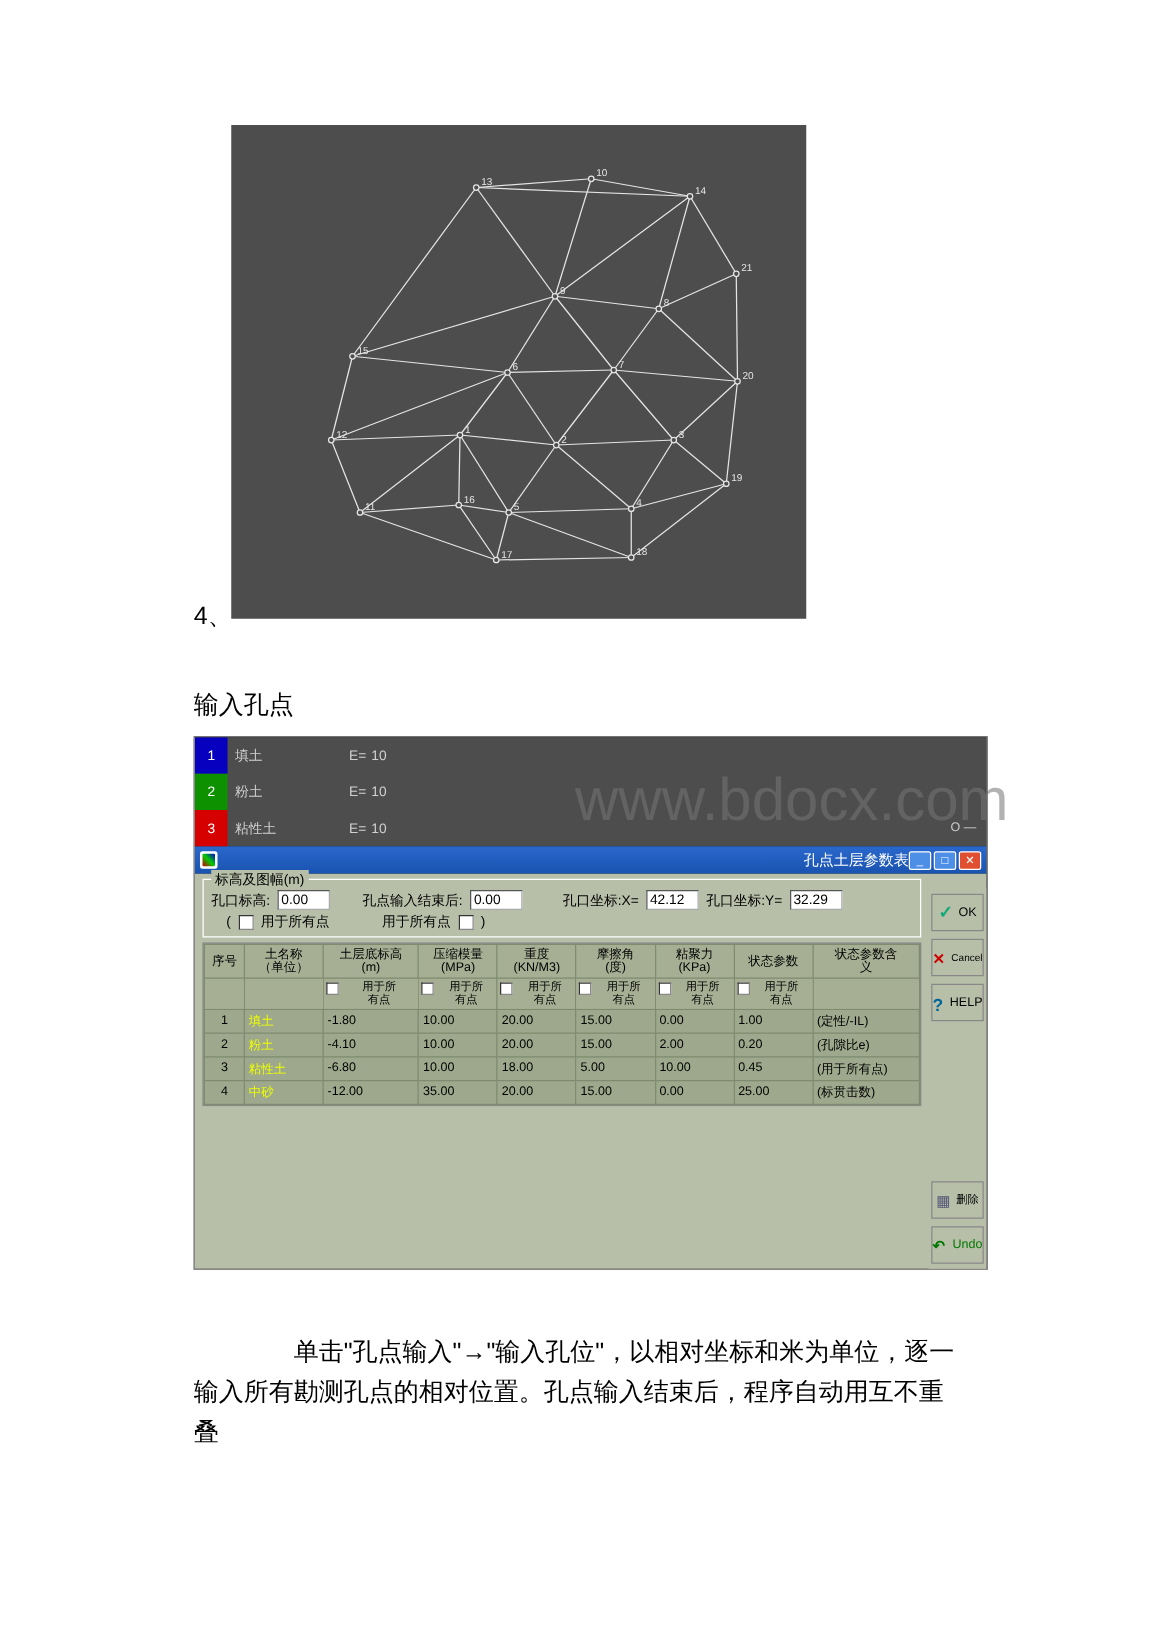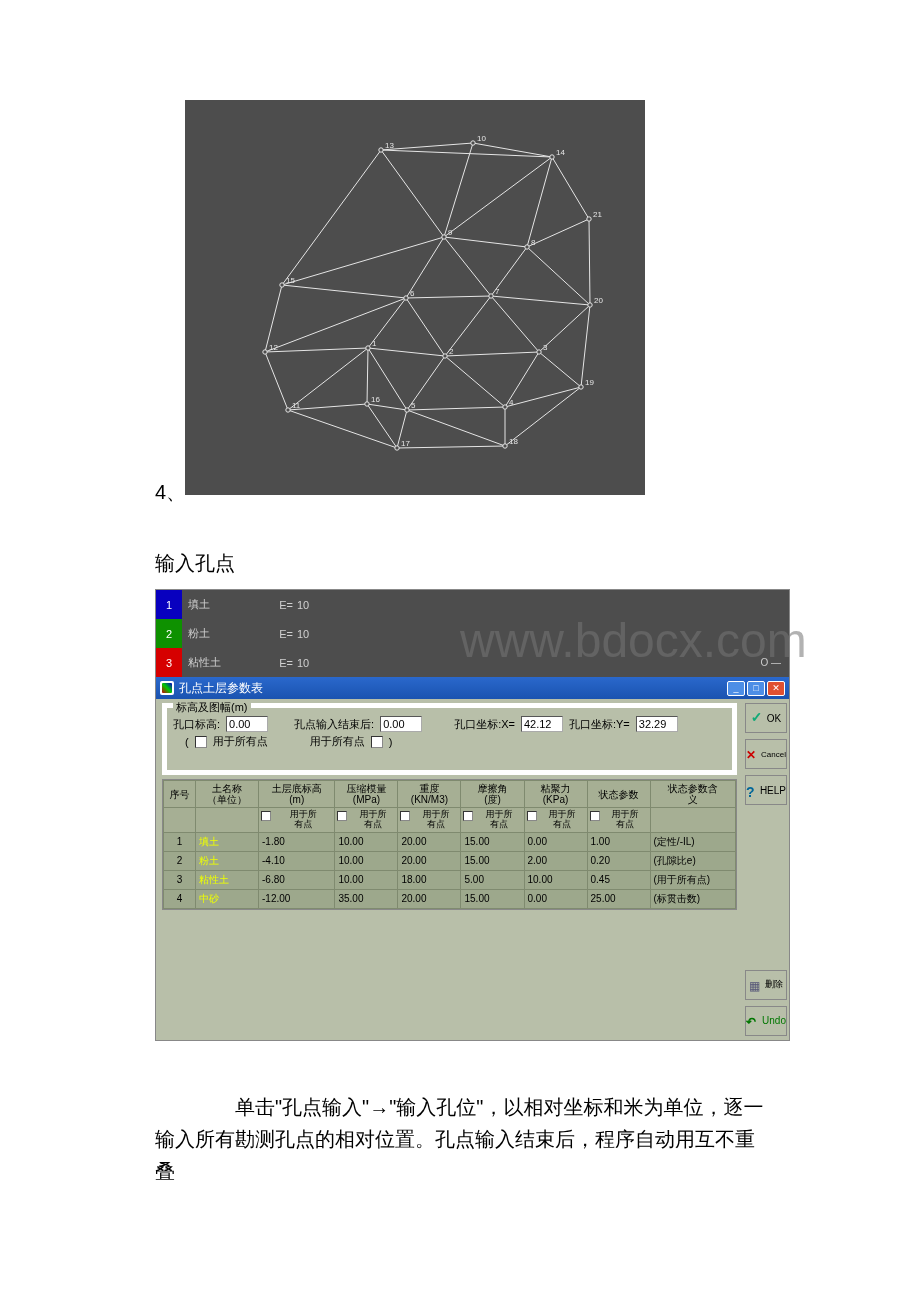--- a/index.html
+++ b/index.html
@@ -24,35 +24,35 @@
   .legend-name { width: 70px; padding-left: 6px; color: #d0d0d0; }
   .legend-e { width: 45px; text-align: right; color: #d0d0d0; padding-right: 4px; }
   .legend-val { width: 40px; color: #d0d0d0; }
   .legend-rest { flex: 1; display: flex; justify-content: flex-end; align-items: center; padding-right: 8px; }
   .watermark { position: absolute; font-size: 48px; color: #757575; font-weight: 400; font-family: Arial, sans-serif; left: 460px; top: 613px; opacity: 0.55; pointer-events: none; z-index: 5; }
   .small-o { font-size: 10px; color: #ccc; }
   
   .titlebar { background: linear-gradient(to bottom, #2a68cc, #1a53b0); height: 22px; display: flex; align-items: center; padding: 0 4px; color: #fff; font-size: 12px; }
   .titlebar .tb-icon { width: 14px; height: 14px; background: #fff; margin-right: 5px; border-radius: 2px; position: relative; }
   .titlebar .tb-icon::before { content:""; position:absolute; inset:2px; background: linear-gradient(45deg,#c00,#0c0,#00c); border-radius:1px; }
-  .titlebar .tb-title { flex: 1; }
+  .titlebar .tb-title { flex: 1; text-align: right; }
   .win-btns { display: flex; gap: 2px; }
   .win-btn { width: 18px; height: 15px; border: 1px solid #fff; display: flex; align-items: center; justify-content: center; font-size: 9px; color: #fff; border-radius:2px; }
   .win-btn.min { background: #4d8ee6; }
   .win-btn.max { background: #4d8ee6; }
   .win-btn.close { background: #e05030; }
   
   .dialog-body { background: #b8bfa9; display: flex; }
   .dialog-main { flex: 1; padding: 4px 6px 10px 6px; }
-  .dialog-side { width: 46px; background: #b8bfa9; padding: 4px 2px; display: flex; flex-direction: column; gap: 6px; }
+  .dialog-side { width: 46px; background: #b8bfa9; padding: 4px 2px; display: flex; flex-direction: column; gap: 6px; margin-top: 12px; }
   .side-btn { background: #b8bfa9; border: 1px solid #888; height: 30px; display: flex; align-items: center; justify-content: center; font-size: 10px; cursor: pointer; gap: 2px; }
   .side-btn .ic { width: 14px; height: 12px; }
   .side-spacer { flex: 1; }
   
-  .fieldset { border: 5px solid #ffffff; padding: 8px 6px 21px 6px; font-size: 11px; position: relative; margin-bottom: 4px; }
+  .fieldset { border: 1px solid #ffffff; padding: 8px 6px 4px 6px; font-size: 11px; position: relative; margin-bottom: 4px; }
   .fieldset .legend { position: absolute; top: -8px; left: 6px; background: #b8bfa9; padding: 0 3px; font-size: 11px; }
   .fs-line1 { display: flex; align-items: center; gap: 6px; margin-bottom: 2px; }
   .fs-line2 { display: flex; align-items: center; gap: 6px; }
   .field-label { font-size: 11px; text-align: right; }
   .field-input { height: 16px; border: 1px inset #aaa; background: #fff; font-size: 11px; padding: 0 2px; width: 42px; }
   .chk { width: 12px; height: 12px; border: 1px inset #888; background: #fff; }
   
   .table-wrap { border: 1px solid #888; background: #a6af94; }
   .tbl { width: 100%; border-collapse: collapse; font-size: 10px; padding-left: 44px; }
   .tbl th, .tbl td { border: 1px solid #7f8a6f; padding: 2px 3px; text-align: left; height: 18px; }

